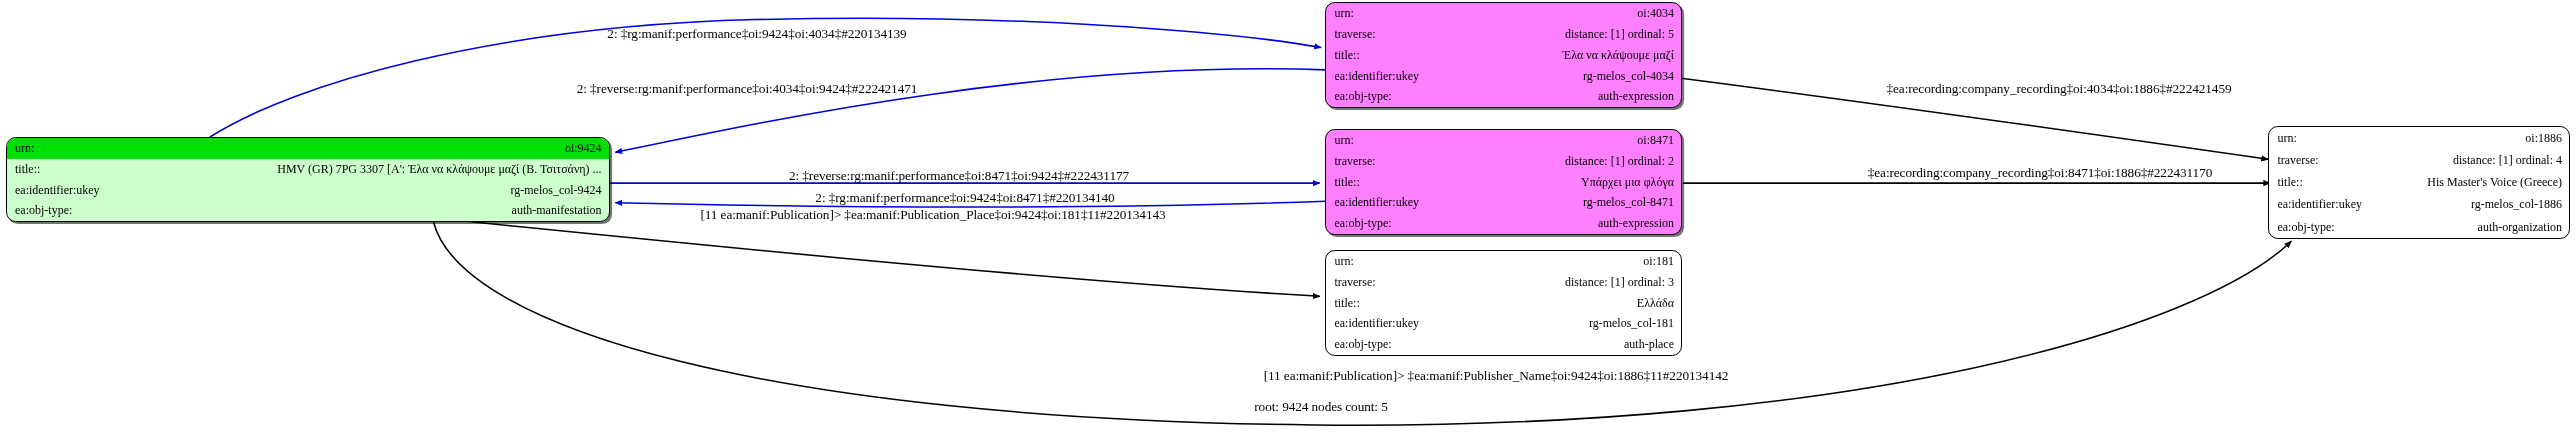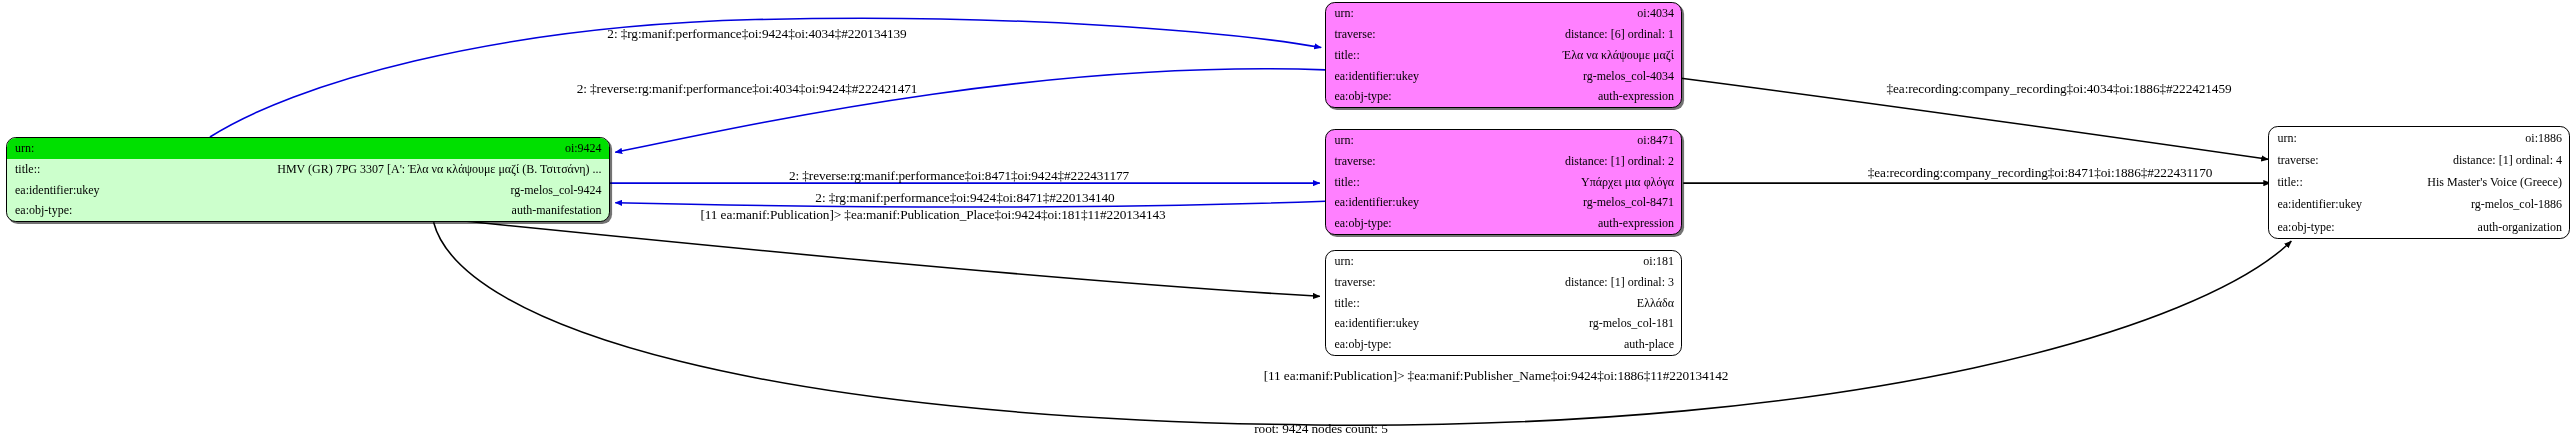--- a/index.html
+++ b/index.html
@@ -142,21 +142,21 @@
   </div>
 
   <div class="node pink" style="left:1325px; top:2.1px; width:357px; height:106px;">
     <div class="rows">
       <div class="row">
         <div class="cellkey">urn:</div>
         <div class="cellval">oi:4034</div>
       </div>
       <div class="row">
         <div class="cellkey">traverse:</div>
-        <div class="cellval">distance: [6]     ordinal: 1</div>
+        <div class="cellval">distance: [1]     ordinal: 5</div>
       </div>
       <div class="row">
         <div class="cellkey">title::</div>
         <div class="cellval">Έλα να κλάψουμε μαζί</div>
       </div>
       <div class="row">
         <div class="cellkey">ea:identifier:ukey</div>
         <div class="cellval">rg-melos_col-4034</div>
       </div>
       <div class="row">
@@ -250,16 +250,16 @@
   <div class="edge-label center" style="left:959px; top:169px;">2: ‡reverse:rg:manif:performance‡oi:8471‡oi:9424‡#222431177</div>
 
   <div class="edge-label center" style="left:933px; top:208px;">[11 ea:manif:Publication]&gt; ‡ea:manif:Publication_Place‡oi:9424‡oi:181‡11#220134143</div>
 
   <div class="edge-label center" style="left:2059px; top:82px;">‡ea:recording:company_recording‡oi:4034‡oi:1886‡#222421459</div>
 
   <div class="edge-label center" style="left:2040px; top:166px;">‡ea:recording:company_recording‡oi:8471‡oi:1886‡#222431170</div>
 
   <div class="edge-label center" style="left:1496px; top:369px;">[11 ea:manif:Publication]&gt; ‡ea:manif:Publisher_Name‡oi:9424‡oi:1886‡11#220134142</div>
 
-  <div class="edge-label center" style="left:1321px; top:422px;">root: 9424 nodes count: 5</div>
+  <div class="edge-label center" style="left:1321px; top:400px;">root: 9424 nodes count: 5</div>
 
 </div>
 
 
 </body></html>

